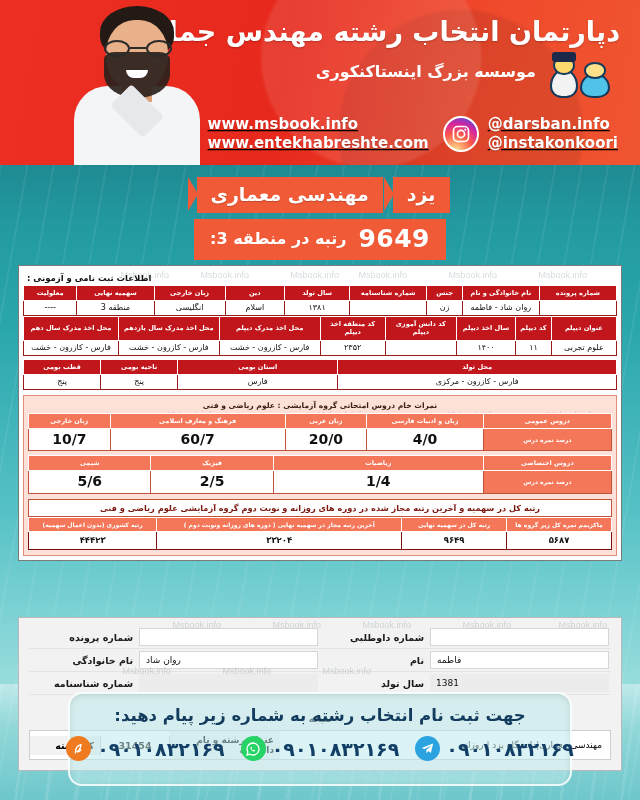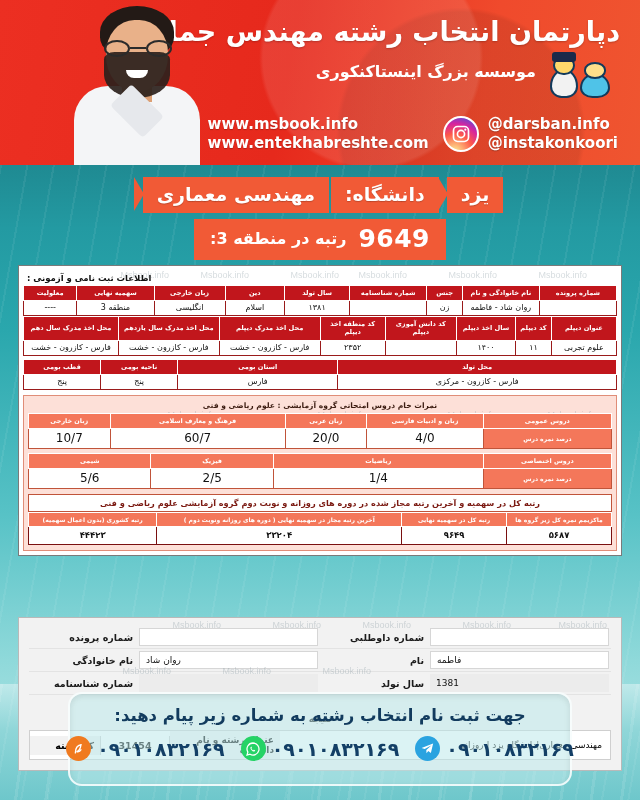--- a/index.html
+++ b/index.html
@@ -42,21 +42,21 @@
     border:2px solid #123a5c; }
   .mascot.a .m-body{ background:#f2f2f2; }
   .m-head{ position:absolute; top:0; left:12%; width:76%; height:46%;
     background:#ffd86b; border-radius:50%; border:2px solid #123a5c; }
   .mascot.b .m-head{ background:#ffe08a; }
   .m-cap{ position:absolute; top:-4px; left:6%; width:88%; height:10px;
     background:#1b2a4a; border-radius:3px; transform:rotate(-8px); }
 
   .contact-row{ position:absolute; bottom: 12px; right: 22px; display:flex;
     flex-direction:row-reverse; align-items:center; gap:14px; }
-  .contact-block{ display:flex; flex-direction:row-reverse; align-items:center; gap:9px; }
+  .contact-block{ display:flex; flex-direction:row-reverse; align-items:center; gap:9px;text-decoration:underline; }
   .c-lines{ direction:ltr; text-align:left; color:#fff; font-weight:bold;
     font-size:15px; line-height:1.28; white-space:nowrap;
     text-shadow:0 1px 1px rgba(0,0,0,.25); }
   .ic{ width:36px; height:36px; border-radius:50%; display:flex;
     align-items:center; justify-content:center; flex:none; }
   .ic-web{ background:#1b3e63; border:2px solid #fff; }
   .ic-insta{ background: radial-gradient(circle at 30% 107%, #fdf497 0%, #fd5949 45%, #d6249f 70%, #285AEB 100%);
     border:2px solid #fff; }
   .ic svg{ display:block; }
 
@@ -121,21 +121,21 @@
   th{ background:#c1161c; color:#fff; font-weight:bold; font-size:6.6px;
     border-color:#fff; padding:3px 1px; }
   td.val{ height:15px; font-size:8px; }
 
   
   .scores{ background:#fde0d8; border:1px solid #e08d78; margin-top:5px;
     padding:3px 4px 5px; position:relative; z-index:2; }
   .scores .stitle{ font-size:7.6px; font-weight:bold; color:#3d1d12;
     text-align:center; padding:2px 0 3px; position:relative; z-index:2; }
   .scores th{ background:#f4775a; color:#fff; border-color:#fff; font-size:6.4px; }
-  .scores td{ border-color:#c0543a; background:#fff; font-size:12px; font-weight:normal;
+  .scores td{ border-color:#c0543a; background:#fff; font-size:14px; font-weight:bold;
     direction:ltr; }
   .scores td.rowlab{ background:#f4775a; color:#fff; font-size:6px;
     font-weight:bold; direction:rtl; }
   .scores table + table{ margin-top:4px; }
 
   
   .ranks{ margin-top:5px; position:relative; z-index:2; }
   .ranks .cap{ background:#fff; border:1px solid #c0543a; color:#7b1a12;
     font-size:8.2px; font-weight:bold; text-align:center; padding:3px 2px; }
   .ranks th{ background:#f4775a; font-size:6px; }
@@ -255,21 +255,20 @@
         </div>
       <div class="p-collar"></div>
     </div>
   </div>
 
   <div class="teal">
 
     <div class="pills">
       <div class="chev"></div>
       <div class="pill val">مهندسی معماری</div>
-      <div class="pill lbl">دانشگاه:</div>
       <div class="chev"></div>
       <div class="pill val">یزد</div>
     </div>
 
     <div class="rank-pill">
       <div class="box">
         <span class="rank-lab">رتبه در منطقه 3:</span>
         <span class="rank-num">9649</span>
       </div>
     </div>

